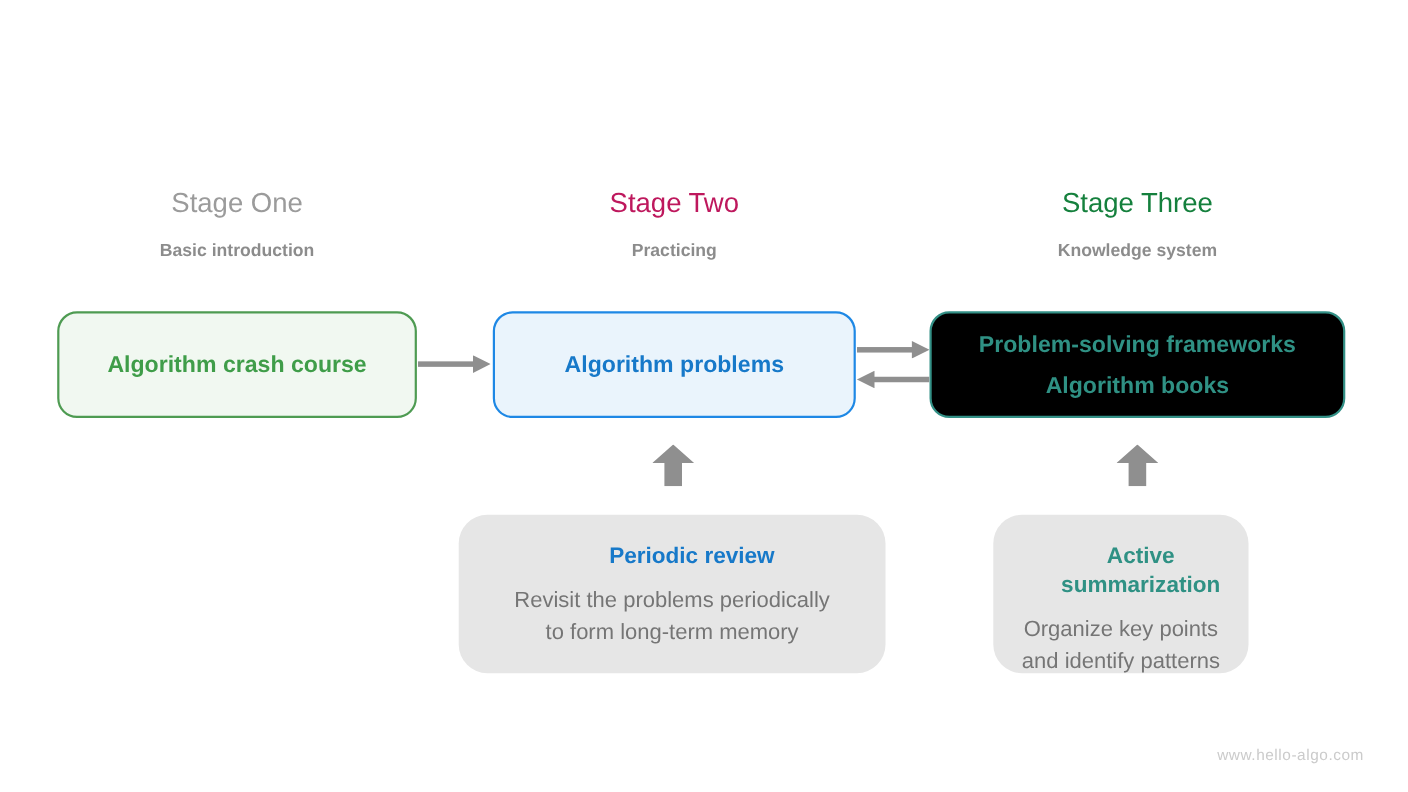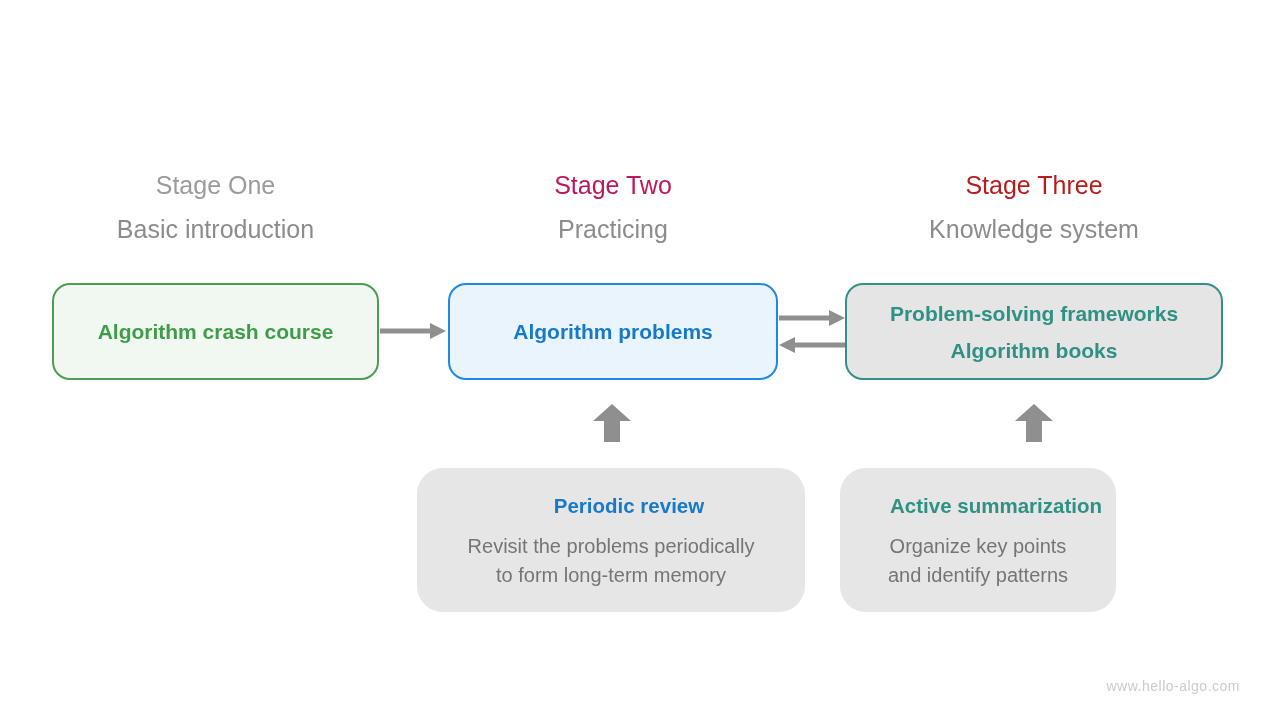--- a/index.html
+++ b/index.html
@@ -22,22 +22,22 @@
     top: 170px;
     text-align: center;
   }
   .stage-title {
     font-size: 25px;
     font-weight: 400;
     line-height: 30px;
   }
   .stage-subtitle {
     margin-top: 17px;
-    font-size: 25px;
-    font-weight: 400;
+    font-size: 16px;
+    font-weight: 700;
     line-height: 24px;
   }
   
   .node {
     position: absolute;
     top: 283px;
     height: 97px;
     border-style: solid;
     border-width: 2.5px;
     border-radius: 18px;
@@ -91,33 +91,33 @@
     <div class="stage-title" style="color: rgb(155, 155, 155);">Stage One</div>
     <div class="stage-subtitle" style="color: rgb(140, 140, 140);">Basic introduction</div>
   </div>
 
   <div class="stage-header" style="left:448px; width:330px;">
     <div class="stage-title" style="color: #be185d;">Stage Two</div>
     <div class="stage-subtitle" style="color: rgb(140, 140, 140);">Practicing</div>
   </div>
 
   <div class="stage-header" style="left:845px; width:378px;">
-    <div class="stage-title" style="color: #b91c1c;">Stage Three</div>
+    <div class="stage-title" style="color: #15803d;">Stage Three</div>
     <div class="stage-subtitle" style="color: rgb(140, 140, 140);">Knowledge system</div>
   </div>
 
   <div class="node" style="left: 52px; width: 327px; color: rgb(63, 157, 73); border-color: rgb(78, 155, 82); background-color: rgb(241, 248, 241);">
     <span class="node-line">Algorithm crash course</span>
   </div>
 
   <div class="node" style="left: 448px; width: 330px; color: rgb(23, 121, 201); border-color: rgb(30, 136, 229); background-color: rgb(234, 244, 252);">
     <span class="node-line">Algorithm problems</span>
   </div>
 
-  <div class="node" style="left: 845px; width: 378px; color: rgb(47, 145, 132); border-color: rgb(51, 144, 134); background-color: #e5e5e5;">
+  <div class="node" style="left: 845px; width: 378px; color: rgb(47, 145, 132); border-color: rgb(51, 144, 134); background-color: #000000;">
     <span class="node-line">Problem-solving frameworks</span>
     <span class="node-line">Algorithm books</span>
   </div>
 
   <svg class="arrow" style="left: 380px; top: 323px; fill: rgb(143, 143, 143);" width="66" height="16" viewBox="0 0 66 16">
     <rect x="0" y="5.5" width="53" height="5"></rect>
     <polygon points="50,0 66,8 50,16"></polygon>
   </svg>
 
   <svg class="arrow" style="left: 779px; top: 310px; fill: rgb(143, 143, 143);" width="66" height="16" viewBox="0 0 66 16">
@@ -139,21 +139,21 @@
   </svg>
 
   <div class="note" style="left: 417px; width: 388px; background-color: rgb(230, 230, 230);">
     <div class="note-title" style="color: rgb(23, 121, 201);">Periodic review</div>
     <div class="note-body" style="color: rgb(117, 117, 117);">
       <div>Revisit the problems periodically</div>
       <div>to form long-term memory</div>
     </div>
   </div>
 
-  <div class="note" style="left: 840px; width: 276px; background-color: rgb(230, 230, 230);">
+  <div class="note" style="left: 903px; width: 232px; background-color: rgb(230, 230, 230);">
     <div class="note-title" style="color: rgb(47, 145, 132);">Active summarization</div>
     <div class="note-body" style="color: rgb(117, 117, 117);">
       <div>Organize key points</div>
       <div>and identify patterns</div>
     </div>
   </div>
 
   <div class="watermark" style="color: rgb(203, 203, 203);">www.hello-algo.com</div>
 
 </div>

